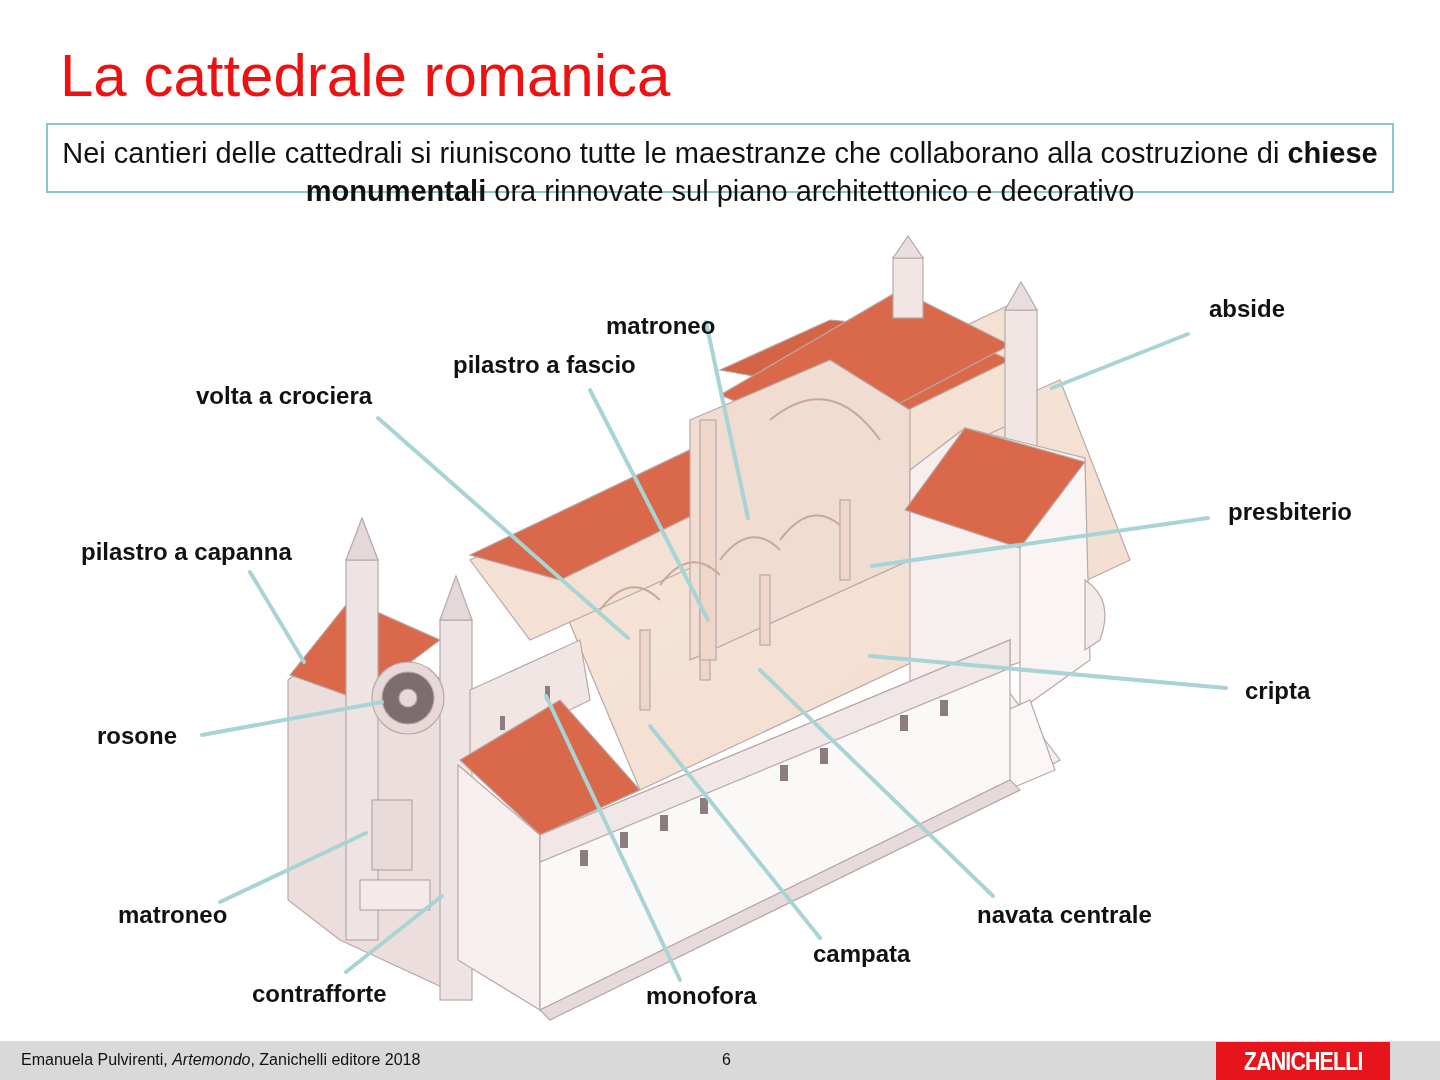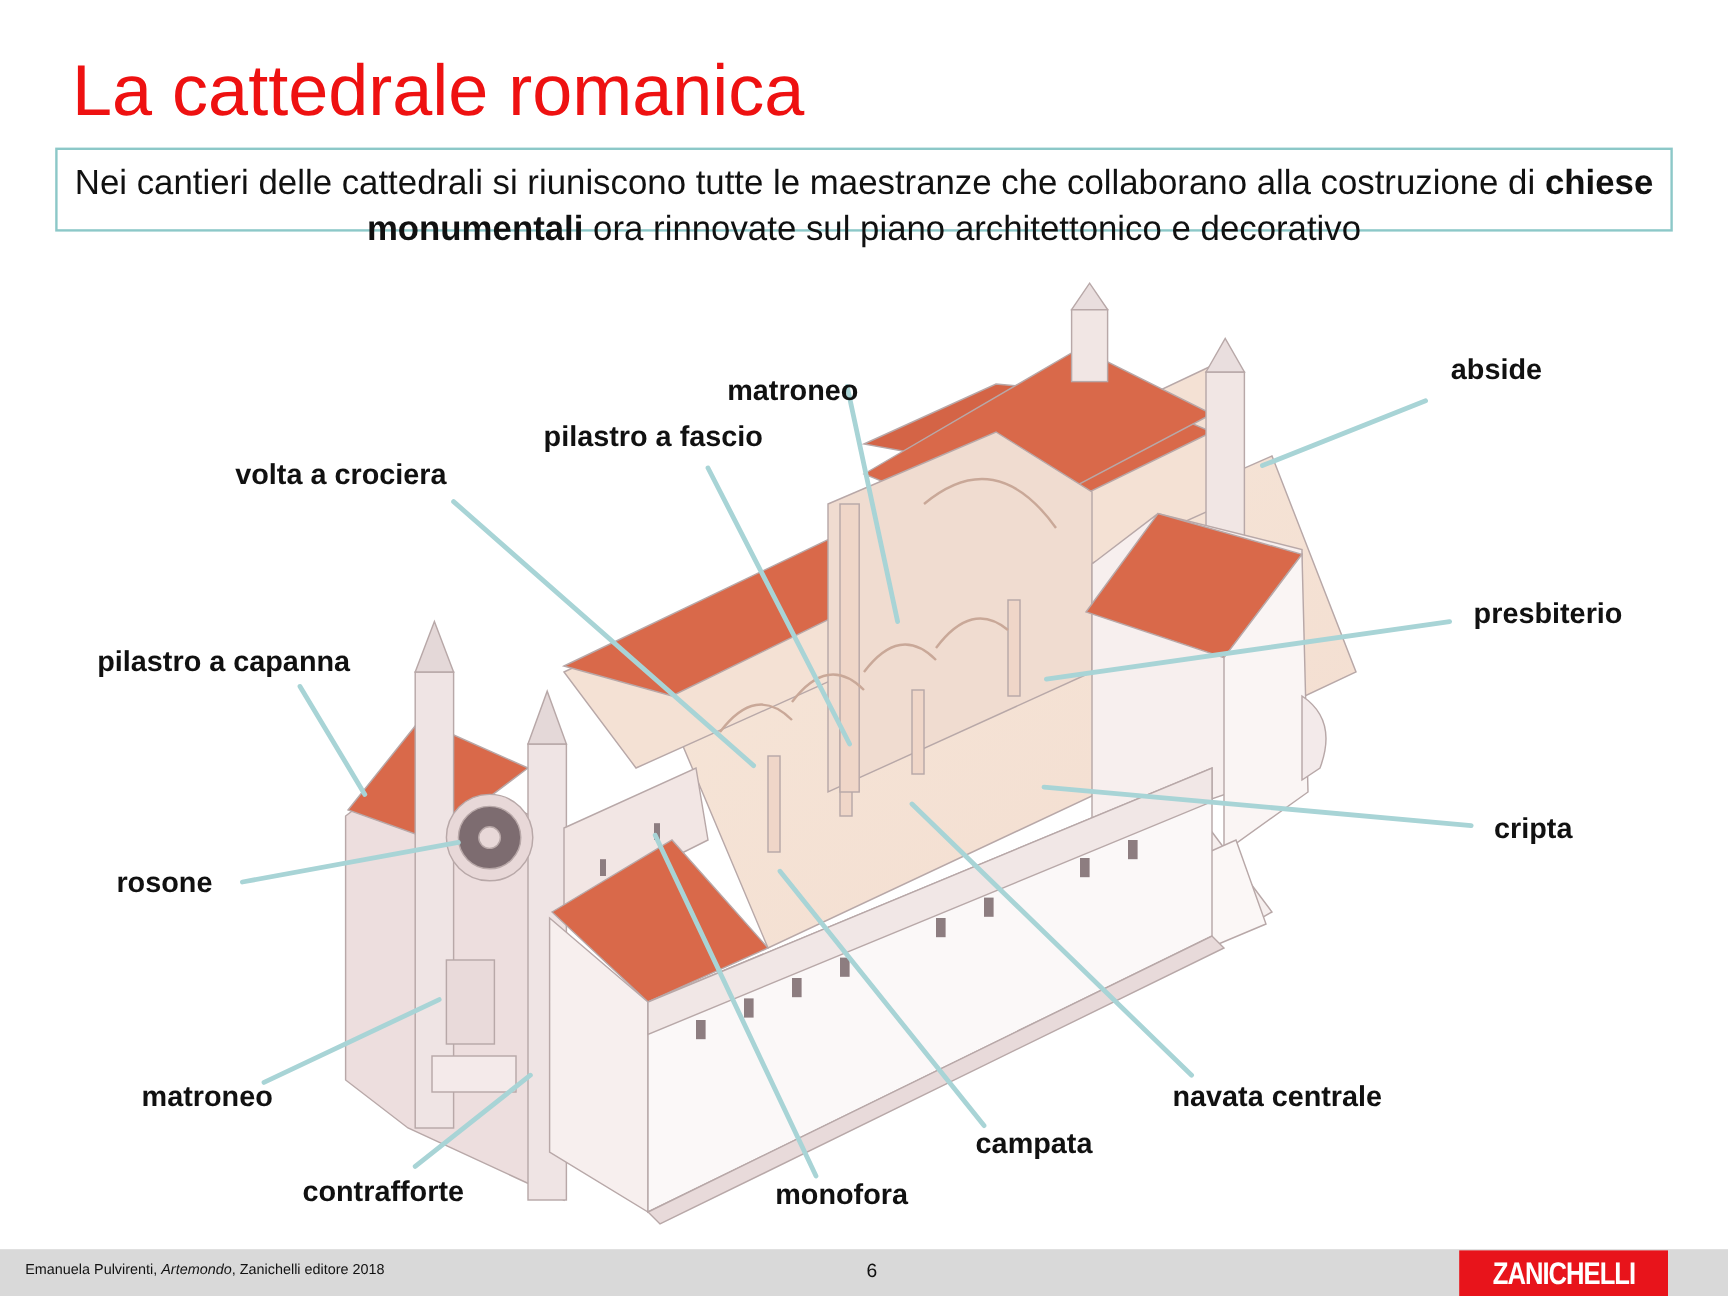--- a/index.html
+++ b/index.html
@@ -4,21 +4,21 @@
 <style>
   html, body { margin:0; padding:0; }
   body { width:1440px; height:1080px; position:relative; background:#ffffff; overflow:hidden;
          font-family:"Liberation Sans", sans-serif; }
   .title { position:absolute; left:60px; top:28px; font-size:60px; color:#ee1111; font-weight:400; letter-spacing:0px; line-height:96px; white-space:nowrap; }
   .intro-box { position:absolute; left:46px; top:123px; width:1348px; height:70px; border:2px solid #8cc8c8; box-sizing:border-box; text-align:center; font-size:29px; line-height:38px; color:#111; padding-top:9px; }
   .intro-box b { font-weight:700; }
   .art { position:absolute; left:0; top:0; width:1440px; height:1040px; }
   .label { position:absolute; font-size:24px; font-weight:700; color:#111; white-space:nowrap; line-height:28px; }
   .footer { position:absolute; left:0; top:1041px; width:1440px; height:39px; background:#d9d9d9; }
-  .footer-credit { position:absolute; left:21px; top:10px; font-size:12px; color:#111; }
+  .footer-credit { position:absolute; left:21px; top:10px; font-size:16px; color:#111; }
   .footer-credit i { font-style:italic; }
   .page-num { position:absolute; left:722px; top:10px; font-size:16px; color:#111; }
   .logo { position:absolute; left:1216px; top:1042px; width:174px; height:38px; background:#e8141b; color:#fff; font-weight:700; font-size:26px; line-height:38px; text-align:center; letter-spacing:-1px; transform-origin:center; }
   .logo span { display:inline-block; transform:scaleX(0.82); }
 </style>
 </head>
 <body>
 
 <div class="title">La cattedrale romanica</div>
 

